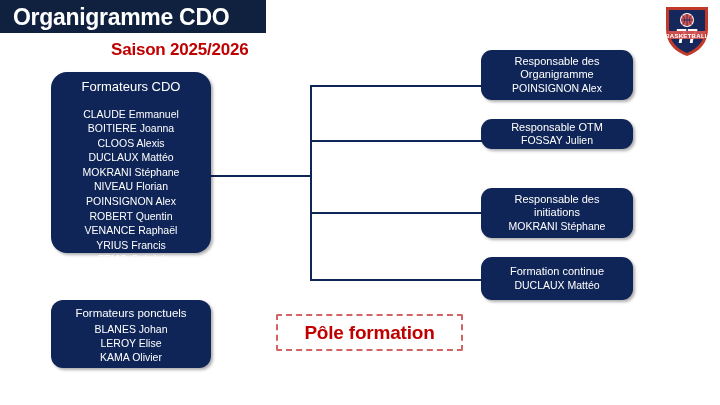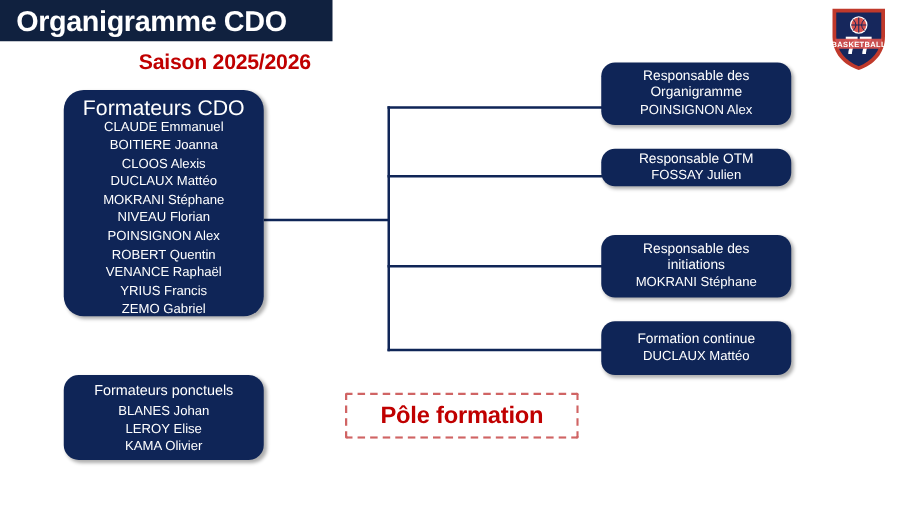--- a/index.html
+++ b/index.html
@@ -89,21 +89,21 @@
   
   #box-formateurs-cdo {
     left: 51px;
     top: 72px;
     width: 160px;
     height: 181px;
     border-radius: 16px;
     justify-content: flex-start;
     padding-top: 8px;
   }
-  #box-formateurs-cdo .node-title { font-size: 17px; margin-bottom: 1px; }
+  #box-formateurs-cdo .node-title { font-size: 13px; margin-bottom: 13px; }
   #box-formateurs-cdo .node-name { font-size: 10.5px; line-height: 14.6px; }
 
   
   #box-formateurs-ponctuels {
     left: 51px;
     top: 300px;
     width: 160px;
     height: 68px;
     border-radius: 12px;
     justify-content: flex-start;

